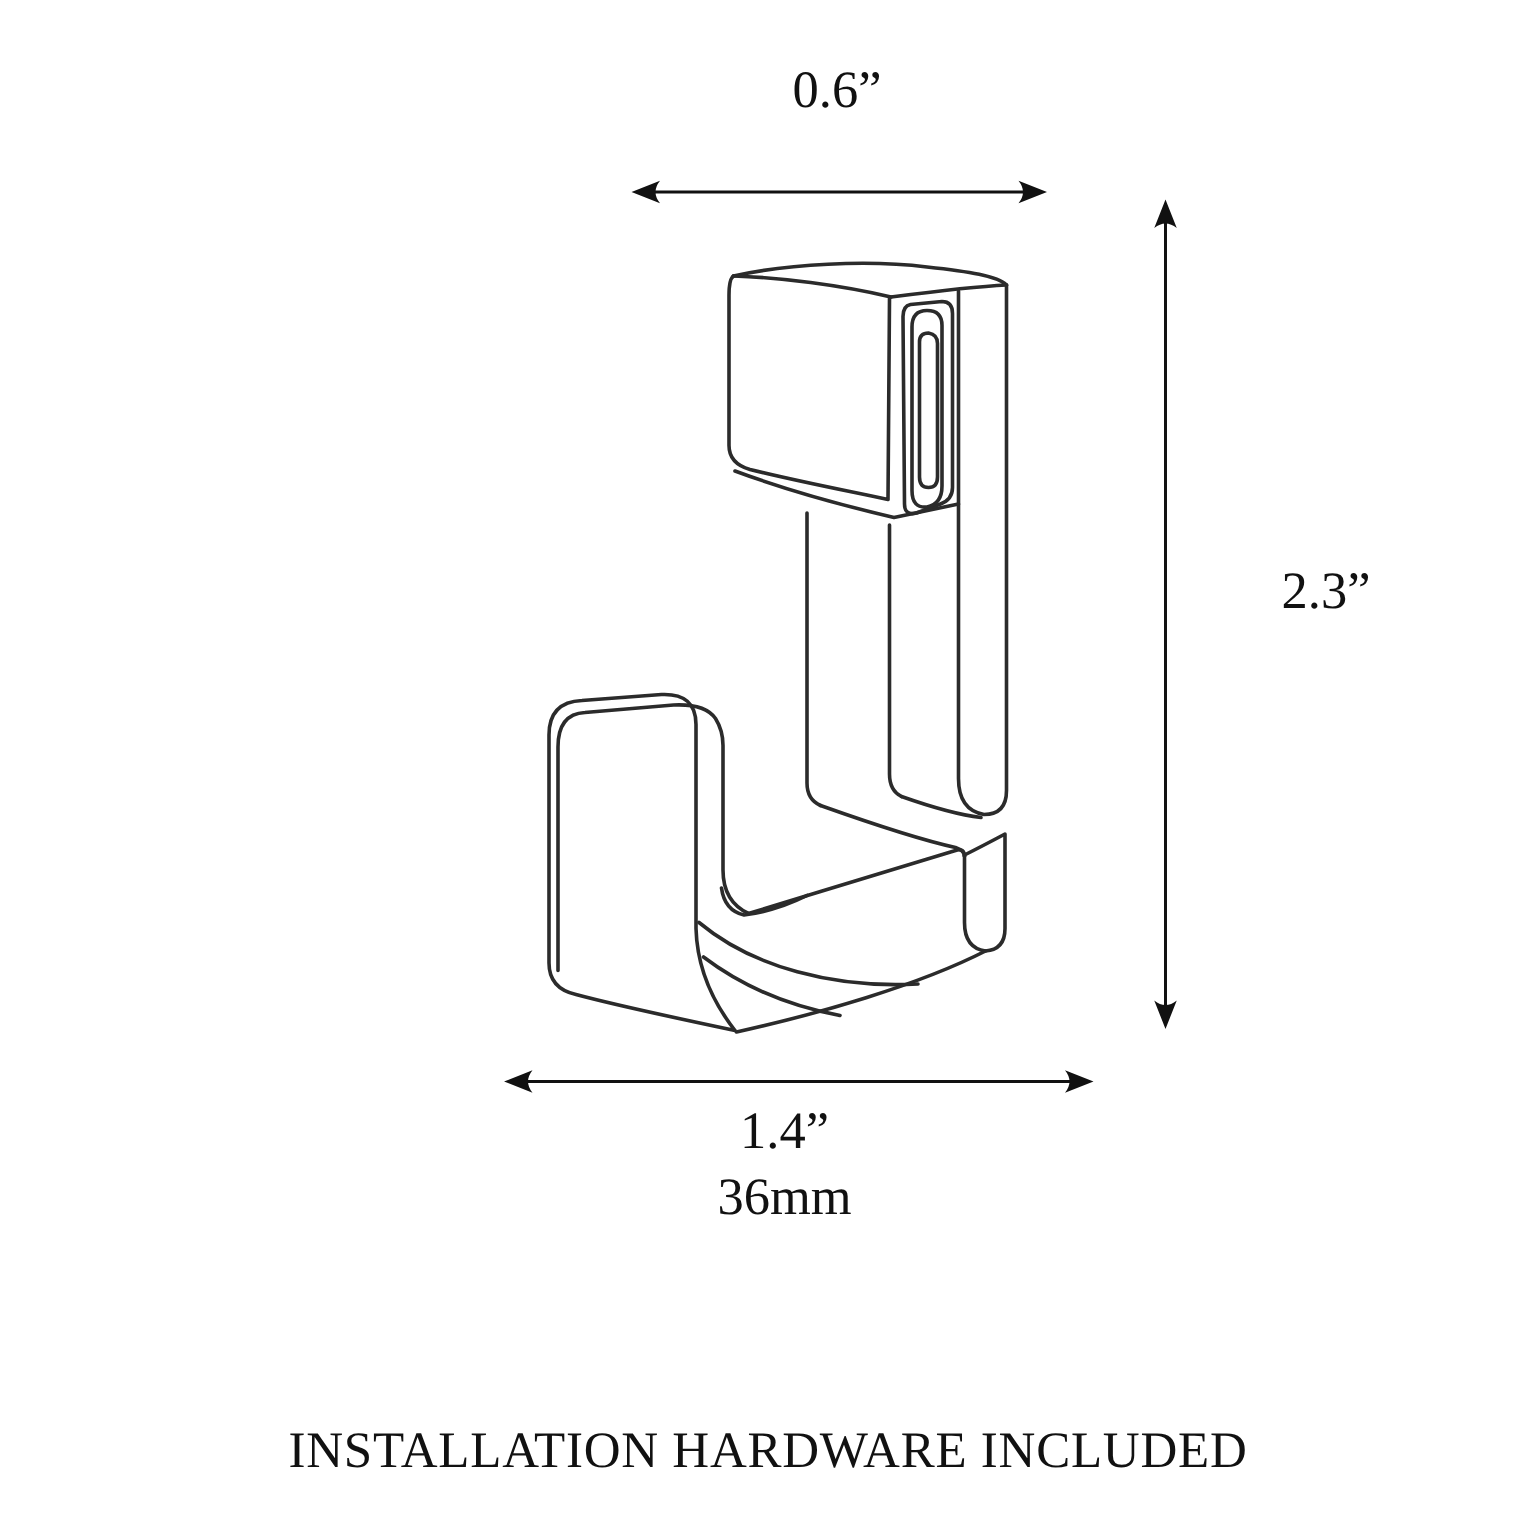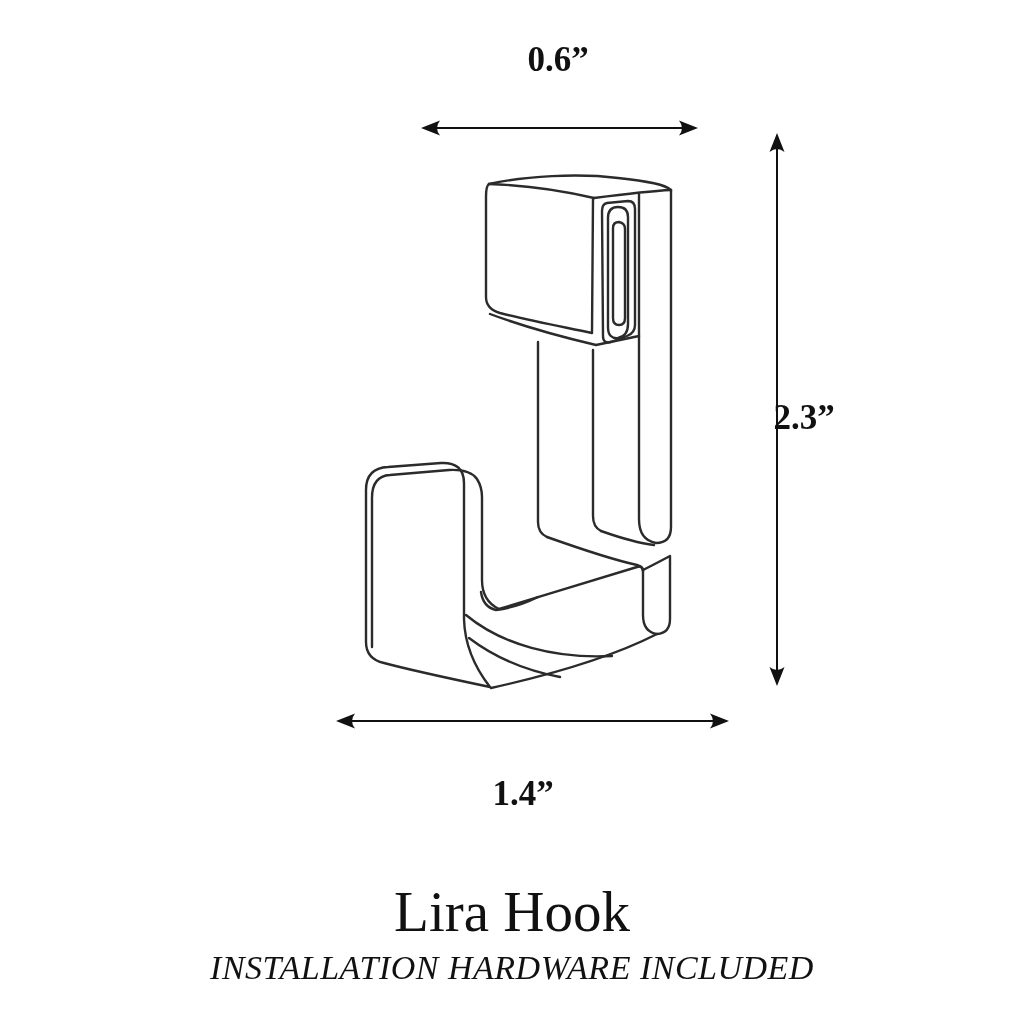--- a/index.html
+++ b/index.html
@@ -14,38 +14,37 @@
   }
   #drawing { position: absolute; left: 0; top: 0; width: 1024px; height: 1024px; }
   .dim-label {
     position: absolute;
     text-align: center;
     font-size: 35px;
     line-height: 44px;
     color: #111111;
     white-space: nowrap;
   }
-  .dim-line { display: block; font-weight: bold; }
+  .dim-line { display: block; }
   #title {
     position: absolute;
     left: 0; top: 882px;
     width: 1024px;
     text-align: center;
     font-size: 57px;
     line-height: 60px;
   }
   #subtitle {
     position: absolute;
     left: 0; top: 948px;
     width: 1024px;
     text-align: center;
     font-size: 34px;
     line-height: 40px;
     letter-spacing: 0.5px;
-    font-style: italic;
   }
 </style>
 </head>
 <body>
 
 <div id="canvas">
 
   <svg id="drawing" viewBox="0 0 1024 1024" xmlns="http://www.w3.org/2000/svg">
     <g fill="none" stroke="#2b2b2b" stroke-width="2.4" stroke-linecap="round" stroke-linejoin="round">
 
@@ -99,24 +98,24 @@
         <path d="M 336,721 L 355,713.5 Q 349,721 355,728.5 Z" stroke="none"></path>
         <path d="M 729,721 L 710,713.5 Q 716,721 710,728.5 Z" stroke="none"></path>
       </g>
     </g>
   </svg>
 
   <div class="dim-label" style="left:458px; top:38px; width:200px;">
     <span class="dim-line">0.6”</span>
   </div>
 
-  <div class="dim-label" style="left:744px; top:372px; width:120px;margin-top:24px;">
+  <div class="dim-label" style="left:824px; top:372px; width:120px;">
     <span class="dim-line">2.3”</span>
   </div>
 
-  <div class="dim-label" style="left:423px; top:732px; width:200px;margin-top:40px;">
+  <div class="dim-label" style="left:423px; top:732px; width:200px;">
     <span class="dim-line">1.4”</span>
+    <span class="dim-line">36mm</span>
   </div>
 
-  <div id="title">Lira Hook</div>
   <div id="subtitle">INSTALLATION HARDWARE INCLUDED</div>
 
 </div>
 
 </body></html>

